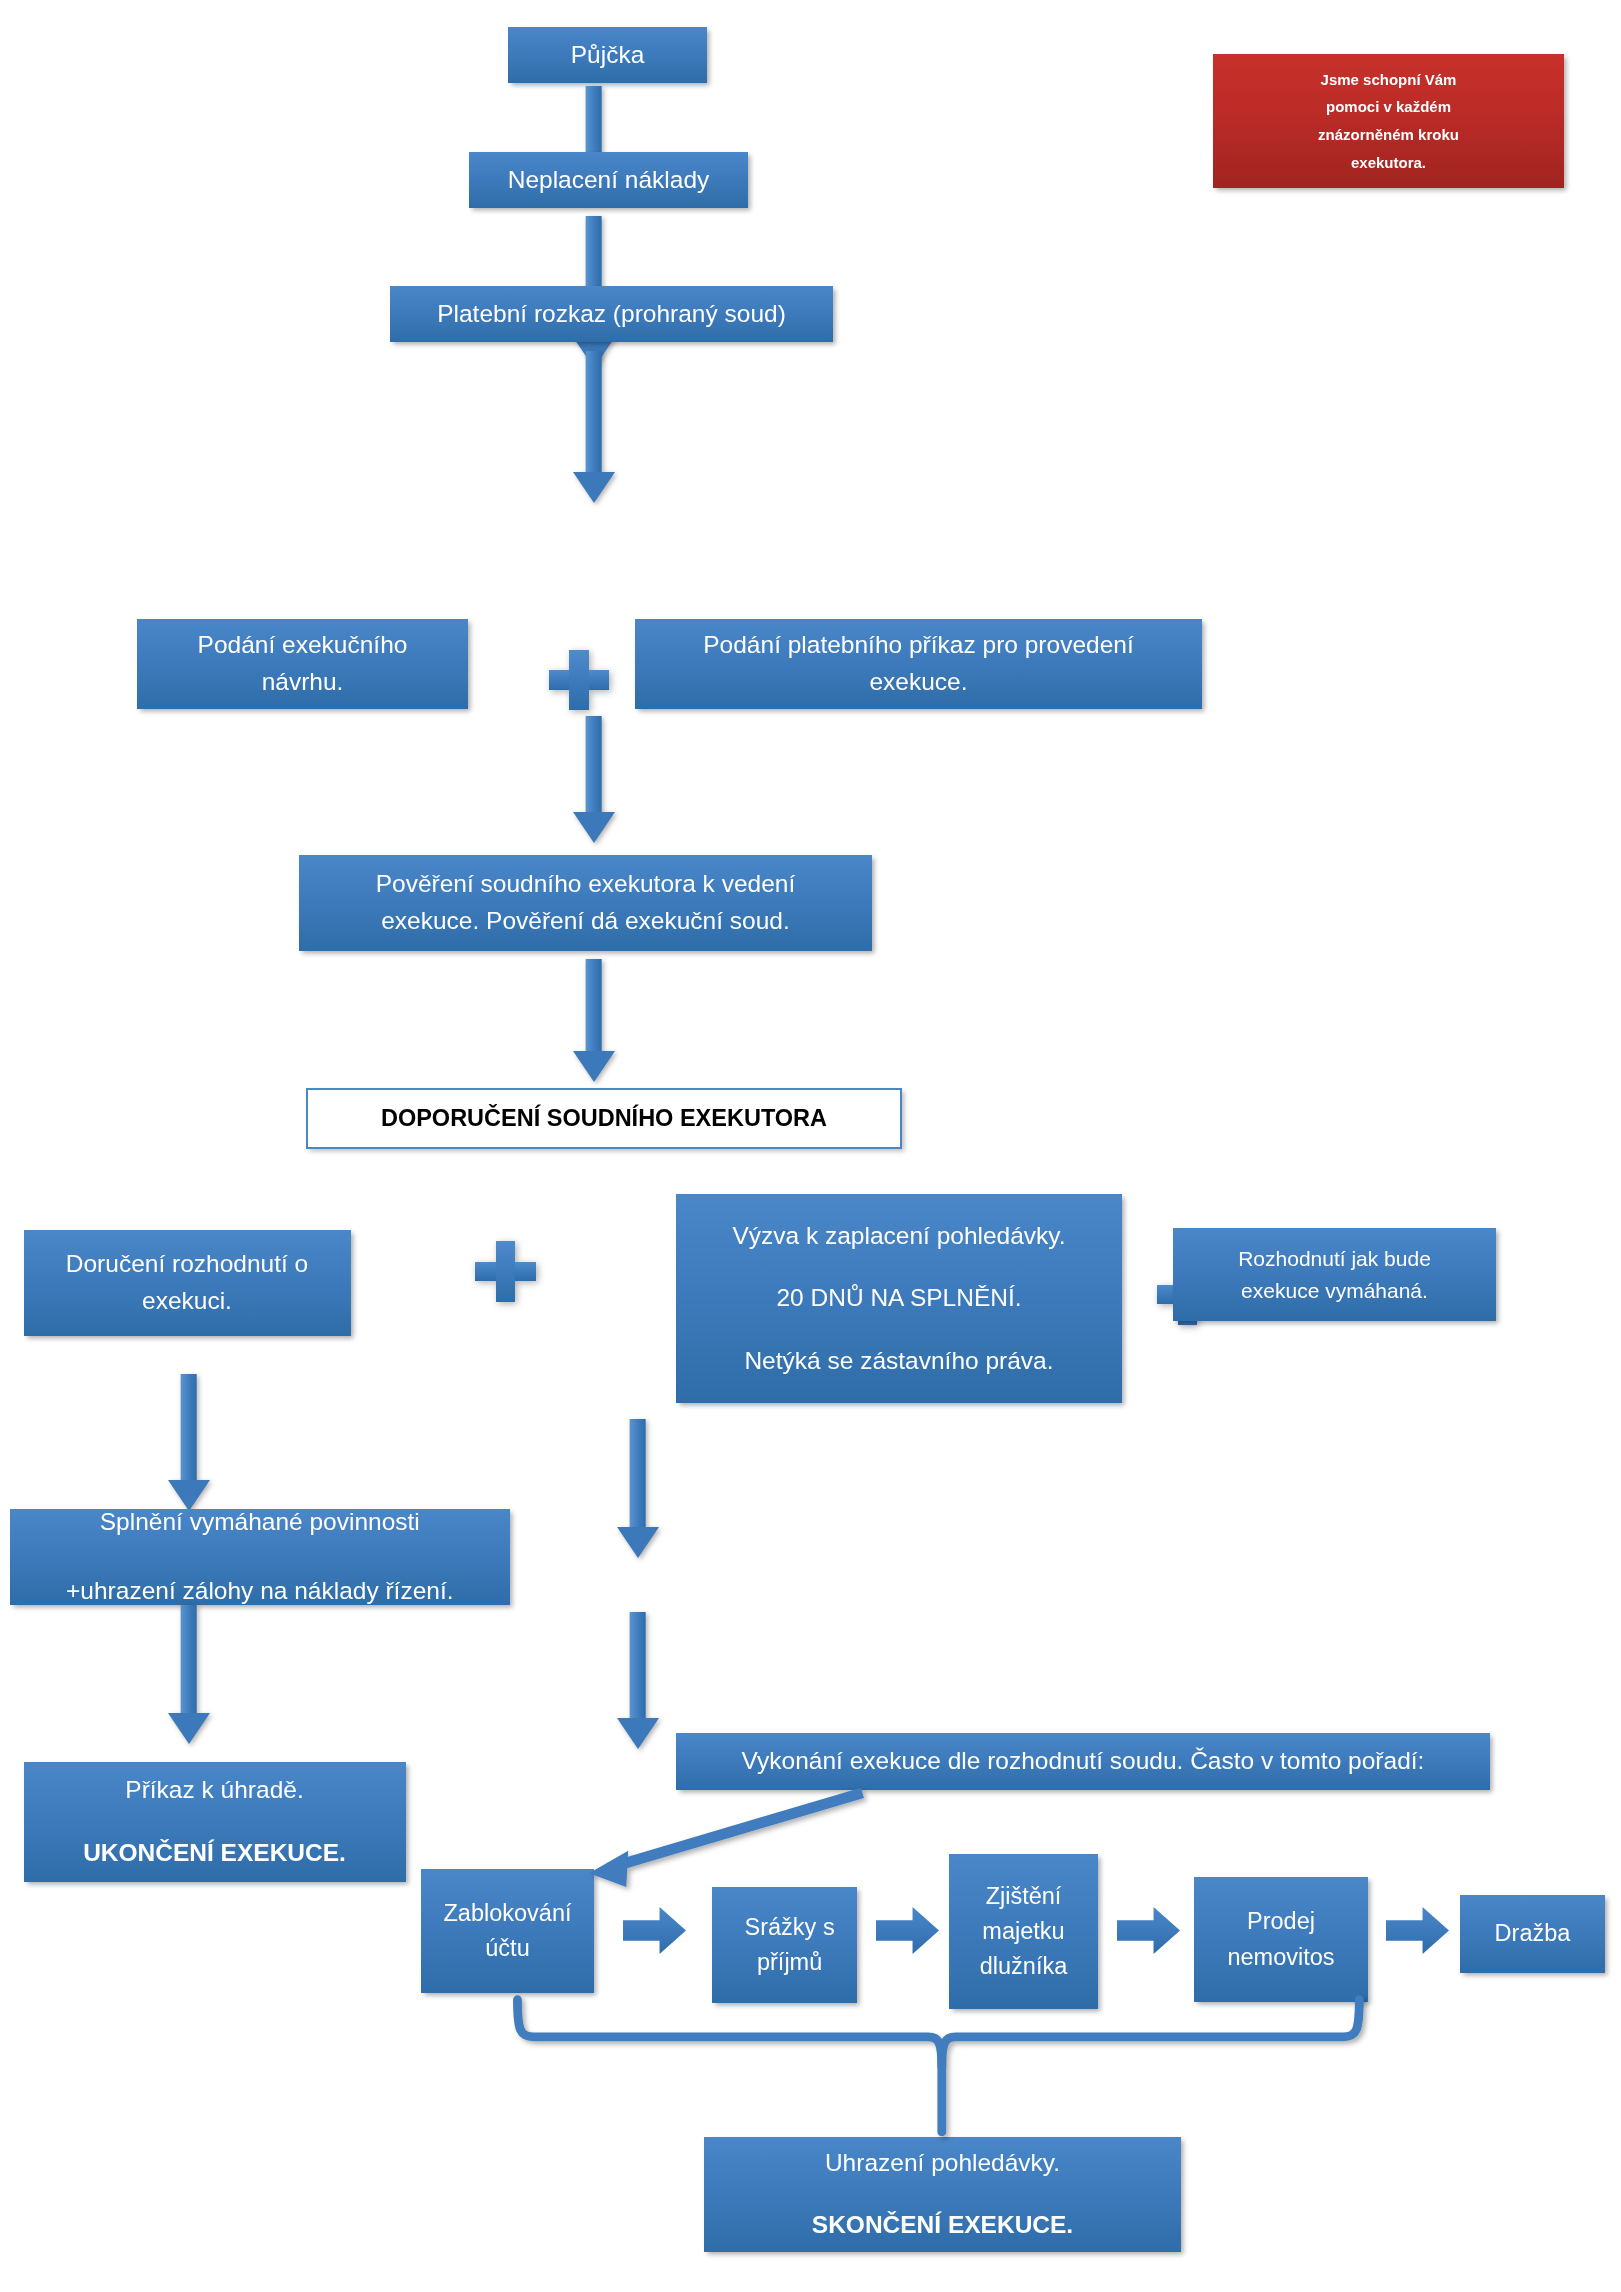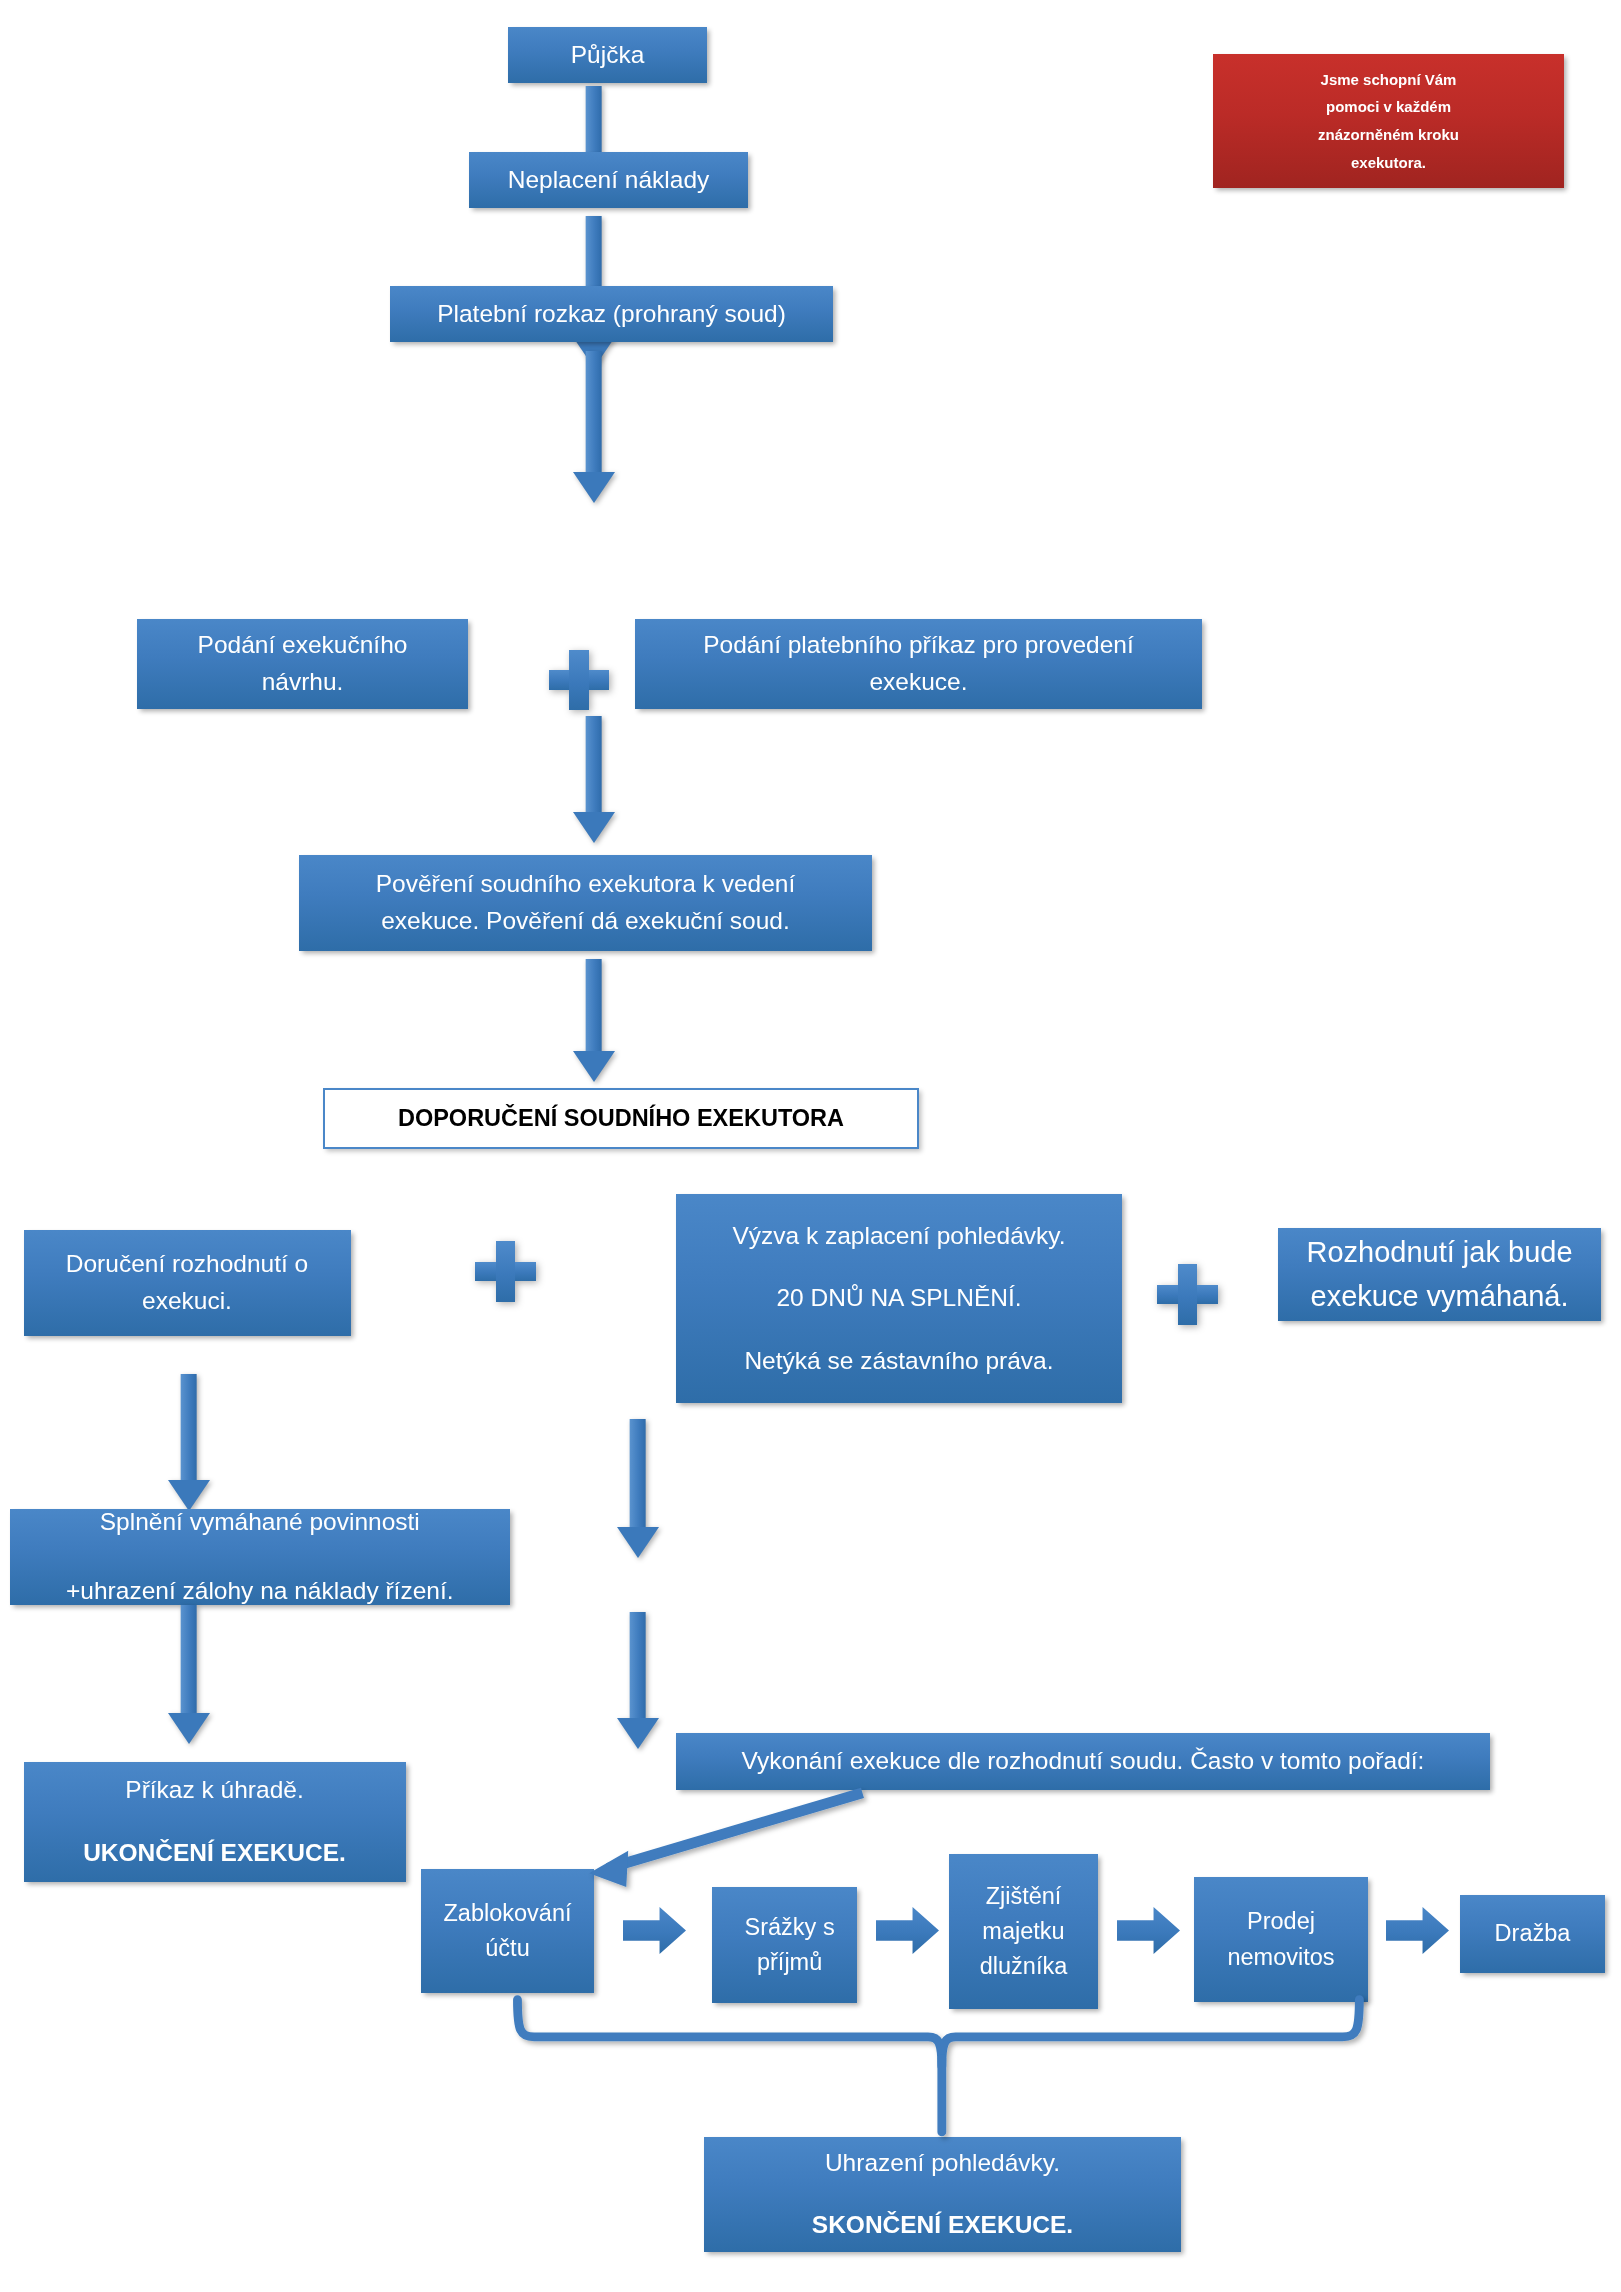--- a/index.html
+++ b/index.html
@@ -163,21 +163,21 @@
   <div class="node" style="left:299px; top:855px; width:573px; height:96px; font-size:24.5px;">
     <span class="ln">Pověření soudního exekutora k vedení</span>
     <span class="ln">exekuce. Pověření dá exekuční soud.</span>
   </div>
 
   <div class="arrow-down" style="left:572px; top:959px; width:43px; height:123px;">
     <div class="shaft" style="width:16.7px; height:93px;"></div>
     <div class="head" style="border-left-width:21.6px; border-right-width:21.6px; border-top-width:31px;"></div>
   </div>
 
-  <div class="node outline" style="left:323px; top:1088px; width:596px; height:61px; font-size:23.5px;">
+  <div class="node outline" style="left:306px; top:1088px; width:596px; height:61px; font-size:23.5px;">
     <span class="ln">DOPORUČENÍ SOUDNÍHO EXEKUTORA</span>
   </div>
 
   <div class="node" style="left:23.5px; top:1230px; width:327px; height:106px; font-size:24.5px;">
     <span class="ln">Doručení rozhodnutí o</span>
     <span class="ln">exekuci.</span>
   </div>
 
   <div class="plus" style="left:475px; top:1241px; width:61px; height:61px;">
     <div class="bar h"></div>
@@ -188,21 +188,21 @@
     <span class="ln">Výzva k zaplacení pohledávky.</span>
     <span class="ln gap">20 DNŮ NA SPLNĚNÍ.</span>
     <span class="ln gap">Netýká se zástavního práva.</span>
   </div>
 
   <div class="plus" style="left:1157px; top:1264px; width:61px; height:61px;">
     <div class="bar h"></div>
       <div class="bar v"></div>
   </div>
 
-  <div class="node" style="left:1278px; top:1228px; width:323px; height:93px; font-size:29px;">
+  <div class="node" style="left:1173px; top:1228px; width:323px; height:93px; font-size:21px;">
     <span class="ln">Rozhodnutí jak bude</span>
     <span class="ln">exekuce vymáhaná.</span>
   </div>
 
   <div class="arrow-down" style="left:167px; top:1374px; width:43px; height:137px;">
     <div class="shaft" style="width:16.7px; height:108px;"></div>
     <div class="head" style="border-left-width:21.6px; border-right-width:21.6px; border-top-width:31px;"></div>
   </div>
 
   <div class="arrow-down" style="left:616px; top:1419px; width:43px; height:139px;">

